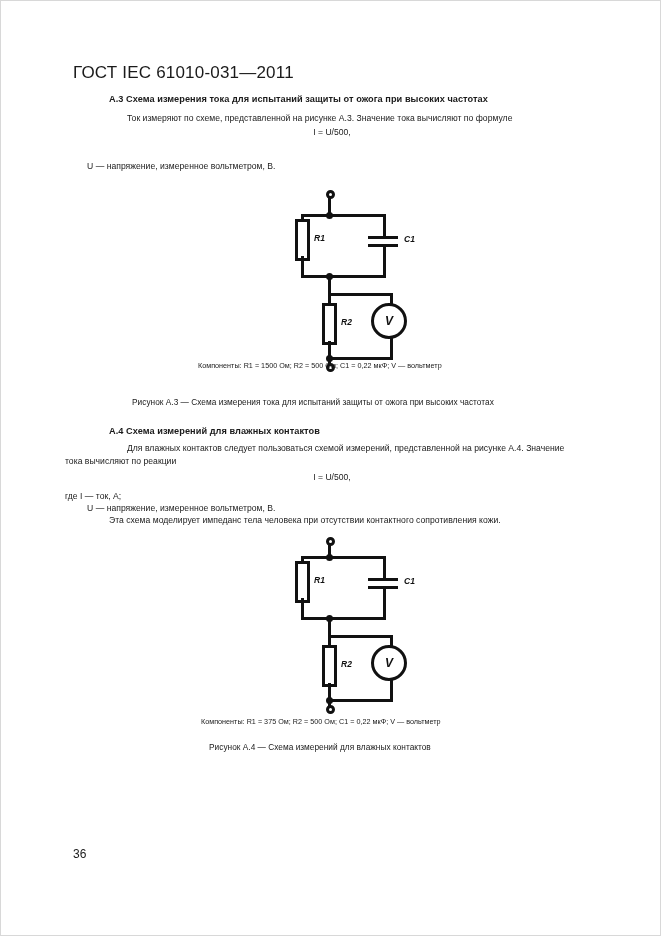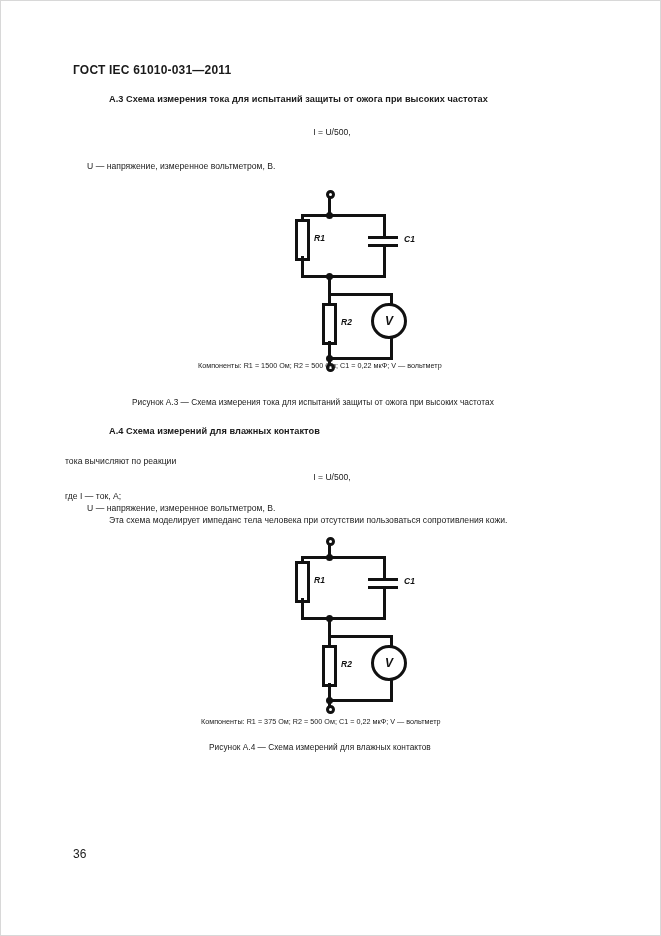--- a/index.html
+++ b/index.html
@@ -15,22 +15,22 @@
     border: 1px solid #d8d8d8;
     box-sizing: border-box;
     font-family: "Liberation Sans", sans-serif;
     color: #1a1a1a;
     overflow: hidden;
   }
   .doc-header {
     position: absolute;
     left: 72px;
     top: 62px;
-    font-size: 12px;
-    font-weight: bold;
+    font-size: 17px;
+    font-weight: normal;
     letter-spacing: 0.2px;
     white-space: nowrap;
   }
   .sec-heading {
     position: absolute;
     font-size: 9.2px;
     font-weight: bold;
     letter-spacing: 0.05px;
     white-space: nowrap;
   }
@@ -129,20 +129,21 @@
 </style>
 </head>
 <body>
 
 <div class="page">
 
   <div class="doc-header">ГОСТ IEC 61010-031—2011</div>
 
   <div class="sec-heading" style="left:108px; top:93px;">А.3  Схема измерения тока для испытаний защиты от ожога при высоких частотах</div>
 
+  <div class="para" style="left:126px; top:111px; width:470px;">Ток измеряют по схеме, представленной на рисунке А.3. Значение тока вычисляют по формуле</div>
 
   <div class="formula" style="left:221px; top:126px; width:220px;">I = U/500,</div>
 
 
   <div class="para" style="left:86px; top:159px; width:420px;">U — напряжение, измеренное вольтметром, В.</div>
 
 
   <div class="circuit" style="left:295px; top:192px;">
 
     <div class="term" style="left:30px; top:-3px;"></div>
@@ -192,30 +193,31 @@
     <div class="wire v" style="left:32px; top:164px; height:9px;"></div>
     <div class="term" style="left:30px; top:170px;"></div>
   </div>
 
   <div class="caption-components" style="left:197px; top:360px;">Компоненты: R1 =  1500 Ом; R2 = 500 Ом; C1 = 0,22 мкФ; V — вольтметр</div>
 
   <div class="caption-figure" style="left:131px; top:396px;text-align:center;">Рисунок А.3 —  Схема измерения тока для испытаний защиты от ожога при высоких частотах</div>
 
   <div class="sec-heading" style="left:108px; top:425px;">А.4  Схема измерений для влажных контактов</div>
 
+  <div class="para" style="left:126px; top:441px;">Для влажных контактов следует пользоваться схемой измерений, представленной на рисунке А.4. Значение</div>
 
   <div class="para" style="left:64px; top:454px;">тока вычисляют по реакции</div>
 
   <div class="formula" style="left:221px; top:471px; width:220px;">I = U/500,</div>
 
   <div class="para" style="left:64px; top:489px;">где I — ток, А;</div>
 
   <div class="para" style="left:86px; top:501px;">U — напряжение, измеренное вольтметром, В.</div>
 
-  <div class="para" style="left:108px; top:513px;">Эта схема моделирует импеданс тела человека при отсутствии пользоваться сопротивления кожи.</div>
+  <div class="para" style="left:108px; top:513px;">Эта схема моделирует импеданс тела человека при отсутствии контактного сопротивления кожи.</div>
 
   <div class="circuit" style="left:295px; top:534px;">
     <div class="term" style="left:30px; top:2px;"></div>
     <div class="wire v" style="left:32px; top:10px; height:14px;"></div>
     <div class="wire h" style="left:5px; top:21px; width:85px;"></div>
     <div class="node" style="left:30px; top:19px;"></div>
     <div class="wire v" style="left:5px; top:21px; height:16px;"></div>
     <div class="res" style="left:-1px; top:26px; width:15px; height:42px;"></div>
     <div class="lbl" style="left:18px; top:40px;">R1</div>
     <div class="wire v" style="left:5px; top:63px; height:22px;"></div>

